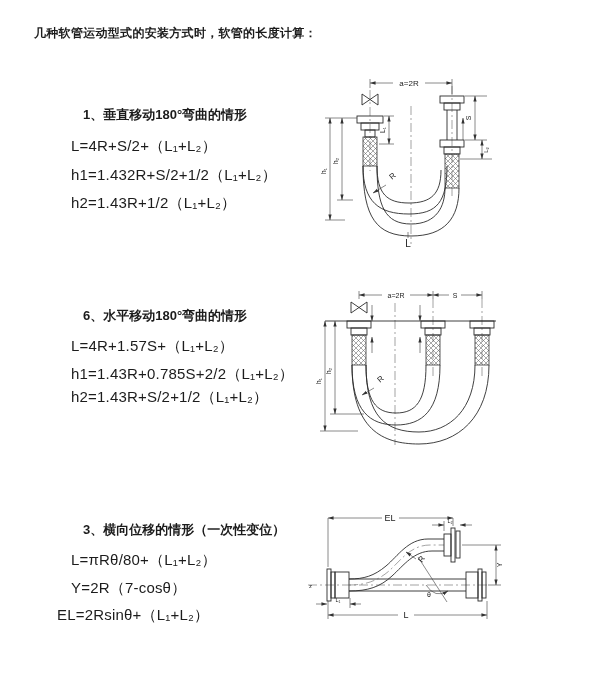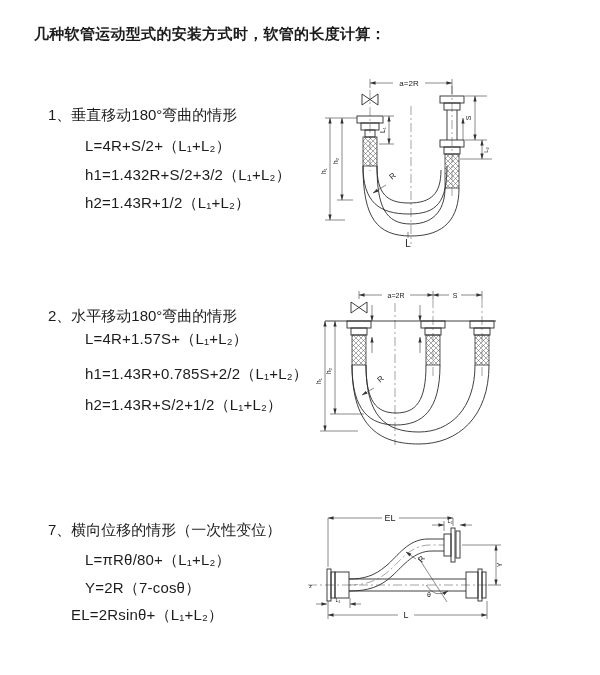--- a/index.html
+++ b/index.html
@@ -1,46 +1,46 @@
 <!DOCTYPE html>
 <html><head>
 <meta charset="utf-8">
 <style>
   html,body{margin:0;padding:0;}
   body{
     width:600px;height:675px;position:relative;overflow:hidden;
     background:#ffffff;color:#1c1c1c;
     font-family:"Liberation Sans","DejaVu Sans",sans-serif;
   }
-  .title{position:absolute;left:34px;top:25px;font-size:15px;font-weight:700;letter-spacing:.3px;white-space:nowrap;}
-  .sec-heading{position:absolute;font-size:15px;font-weight:400;white-space:nowrap;}
-  .formula{position:absolute;font-size:15px;font-weight:400;letter-spacing:.2px;white-space:nowrap;margin-left:14px;}
+  .title{position:absolute;left:34px;top:25px;font-size:12px;font-weight:700;letter-spacing:.3px;white-space:nowrap;}
+  .sec-heading{position:absolute;font-size:13px;font-weight:700;white-space:nowrap;margin-left:35px;}
+  .formula{position:absolute;font-size:15px;font-weight:400;letter-spacing:.2px;white-space:nowrap;}
   svg{position:absolute;}
   svg text{font-family:"Liberation Sans","DejaVu Sans",sans-serif;fill:#222;}
   .draw{stroke:#2b2b2b;stroke-width:.9;fill:none;}
   .dim{stroke:#4a4a4a;stroke-width:.65;fill:none;}
   .cl{stroke:#666;stroke-width:.6;fill:none;stroke-dasharray:9 3 2 3;}
   .braid{stroke:#333;stroke-width:.8;}
 </style>
 </head>
 <body>
 
 <div class="title">几种软管运动型式的安装方式时，软管的长度计算：</div>
 
 <div class="sec-heading" style="left:48px;top:106px">1、垂直移动180°弯曲的情形</div>
 <div class="formula" style="left:71px;top:137px">L=4R+S/2+（L₁+L₂）</div>
-<div class="formula" style="left:71px;top:166px">h1=1.432R+S/2+3/2（L₁+L₂）</div>
+<div class="formula" style="left:71px;top:166px">h1=1.432R+S/2+1/2（L₁+L₂）</div>
 <div class="formula" style="left:71px;top:194px">h2=1.43R+1/2（L₁+L₂）</div>
 
-<div class="sec-heading" style="left:48px;top:307px">2、水平移动180°弯曲的情形</div>
-<div class="formula" style="left:71px;top:330px">L=4R+1.57S+（L₁+L₂）</div>
+<div class="sec-heading" style="left:48px;top:307px">6、水平移动180°弯曲的情形</div>
+<div class="formula" style="left:71px;top:337px">L=4R+1.57S+（L₁+L₂）</div>
 <div class="formula" style="left:71px;top:365px">h1=1.43R+0.785S+2/2（L₁+L₂）</div>
-<div class="formula" style="left:71px;top:396px">h2=1.43R+S/2+1/2（L₁+L₂）</div>
-
-<div class="sec-heading" style="left:48px;top:521px">7、横向位移的情形（一次性变位）</div>
+<div class="formula" style="left:71px;top:388px">h2=1.43R+S/2+1/2（L₁+L₂）</div>
+
+<div class="sec-heading" style="left:48px;top:521px">3、横向位移的情形（一次性变位）</div>
 <div class="formula" style="left:71px;top:551px">L=πRθ/80+（L₁+L₂）</div>
 <div class="formula" style="left:71px;top:579px">Y=2R（7-cosθ）</div>
 <div class="formula" style="left:57px;top:606px">EL=2Rsinθ+（L₁+L₂）</div>
 
 <svg style="left:313px;top:66px" width="282" height="200" viewBox="0 0 282 200">
   <defs>
     <marker id="a1" viewBox="0 0 10 10" refX="9.5" refY="5" markerWidth="9" markerHeight="9" orient="auto-start-reverse">
       <path d="M0,2.2 L10,5 L0,7.8 Z" fill="#333"></path>
     </marker>
     <pattern id="p1" width="5" height="5" patternUnits="userSpaceOnUse">

